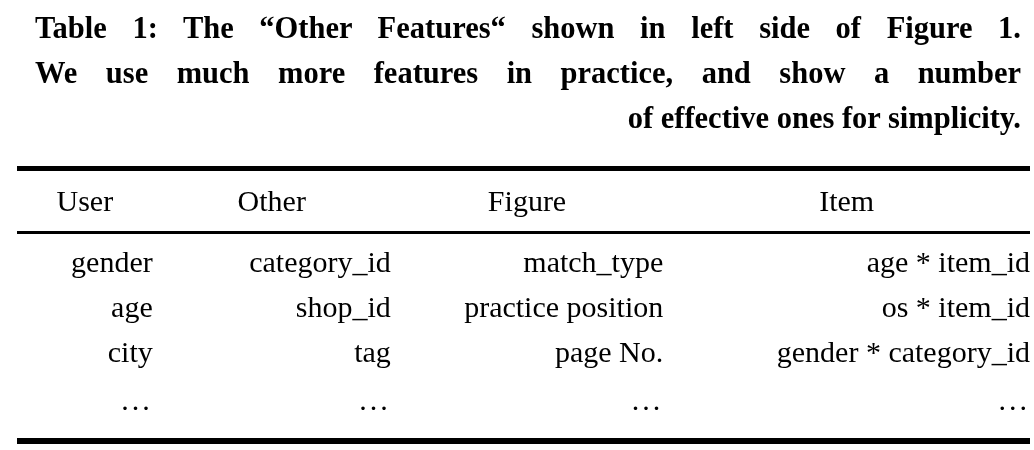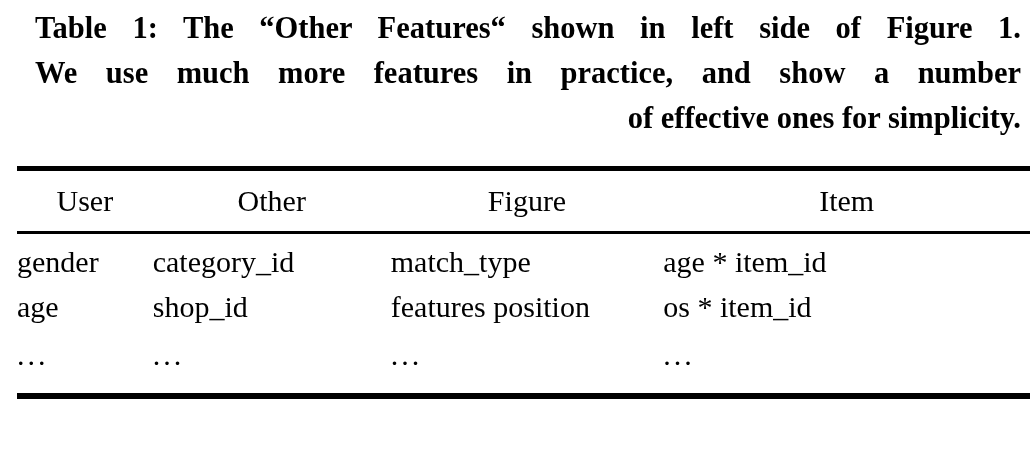--- a/index.html
+++ b/index.html
@@ -61,21 +61,21 @@
   }
   table.features th {
     font-weight: 400;
     height: 60px;
     text-align: center;
     vertical-align: middle;
     padding: 0;
   }
   table.features td {
     height: 45px;
-    text-align: left;
+    text-align: right;
     vertical-align: middle;
     padding: 0;
   }
   table.features tr.first-row td { padding-top: 5px; }
   table.features tr.dots-row td {
     height: 52px;
     letter-spacing: 3px;
     vertical-align: middle;
     padding-bottom: 12px;
   }
@@ -110,22 +110,28 @@
       <tbody>
         <tr class="first-row">
           <td>gender</td>
           <td>category_id</td>
           <td>match_type</td>
           <td>age * item_id</td>
         </tr>
         <tr>
           <td>age</td>
           <td>shop_id</td>
-          <td>features position</td>
+          <td>practice position</td>
           <td>os * item_id</td>
+        </tr>
+        <tr>
+          <td>city</td>
+          <td>tag</td>
+          <td>page No.</td>
+          <td>gender * category_id</td>
         </tr>
         <tr class="dots-row">
           <td>...</td>
           <td>...</td>
           <td>...</td>
           <td>...</td>
         </tr>
       </tbody>
     </table>
   </div>

